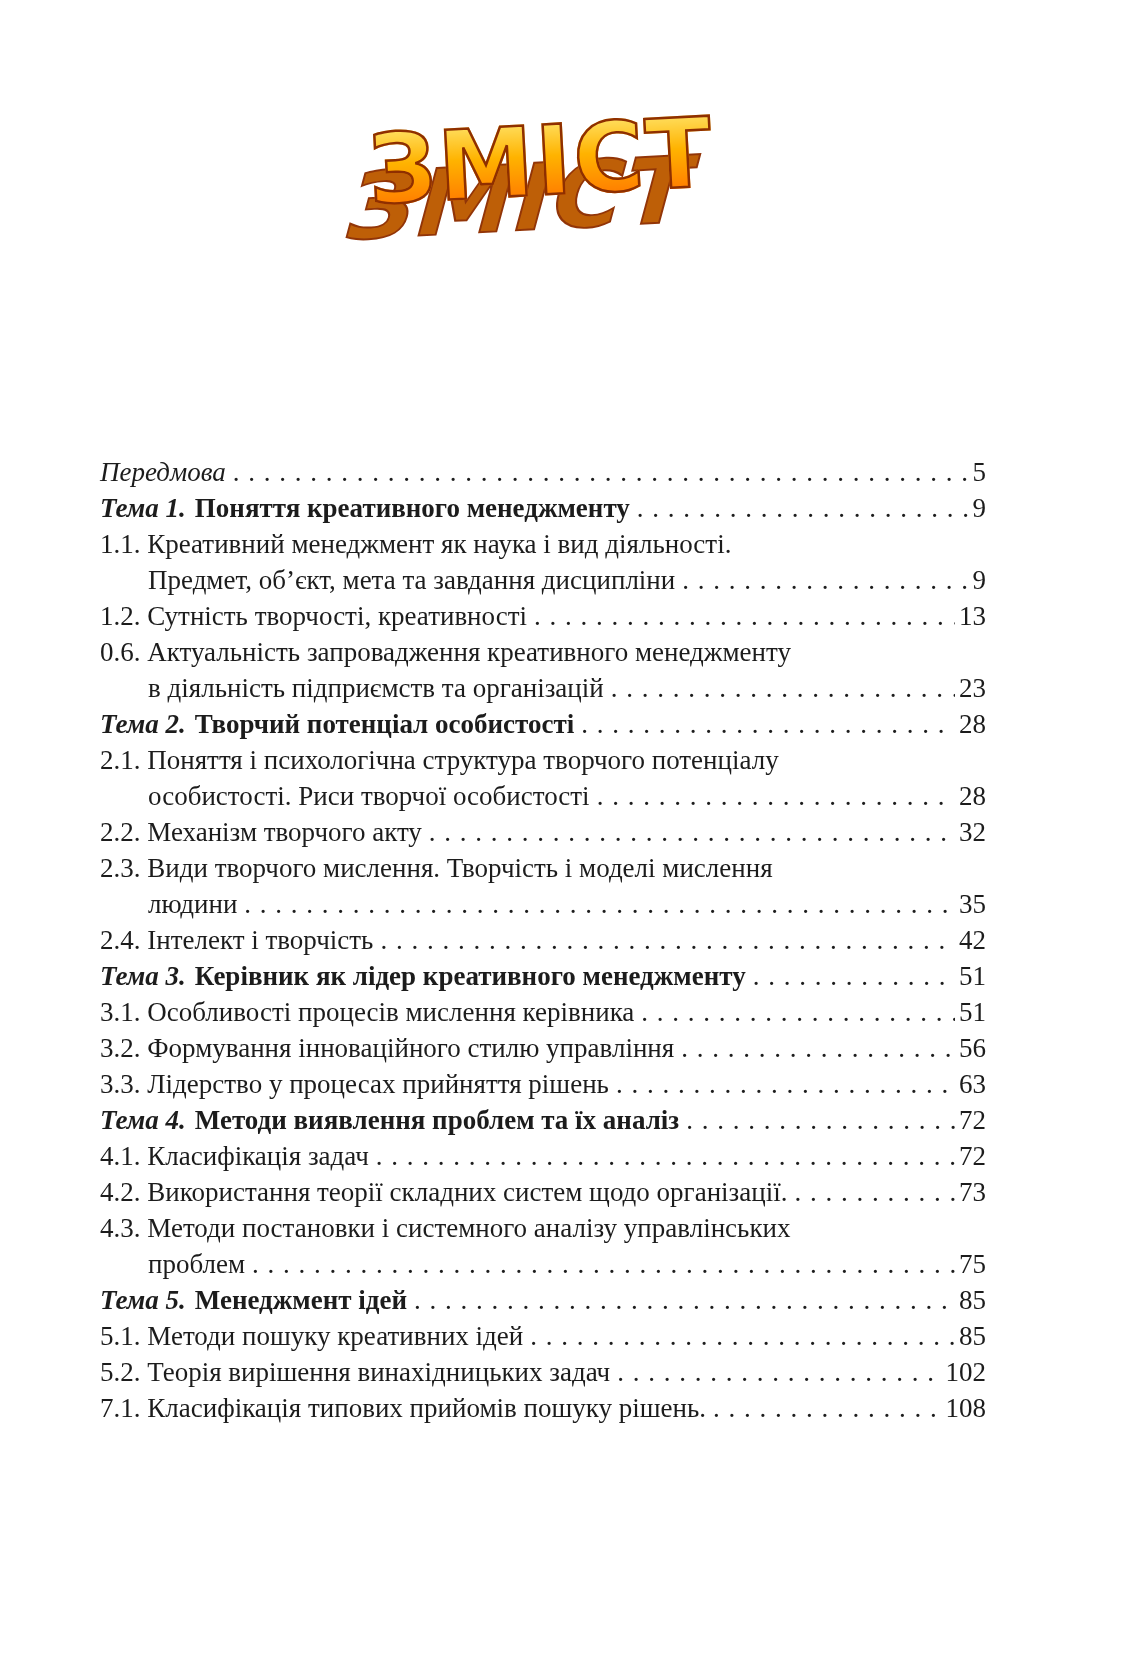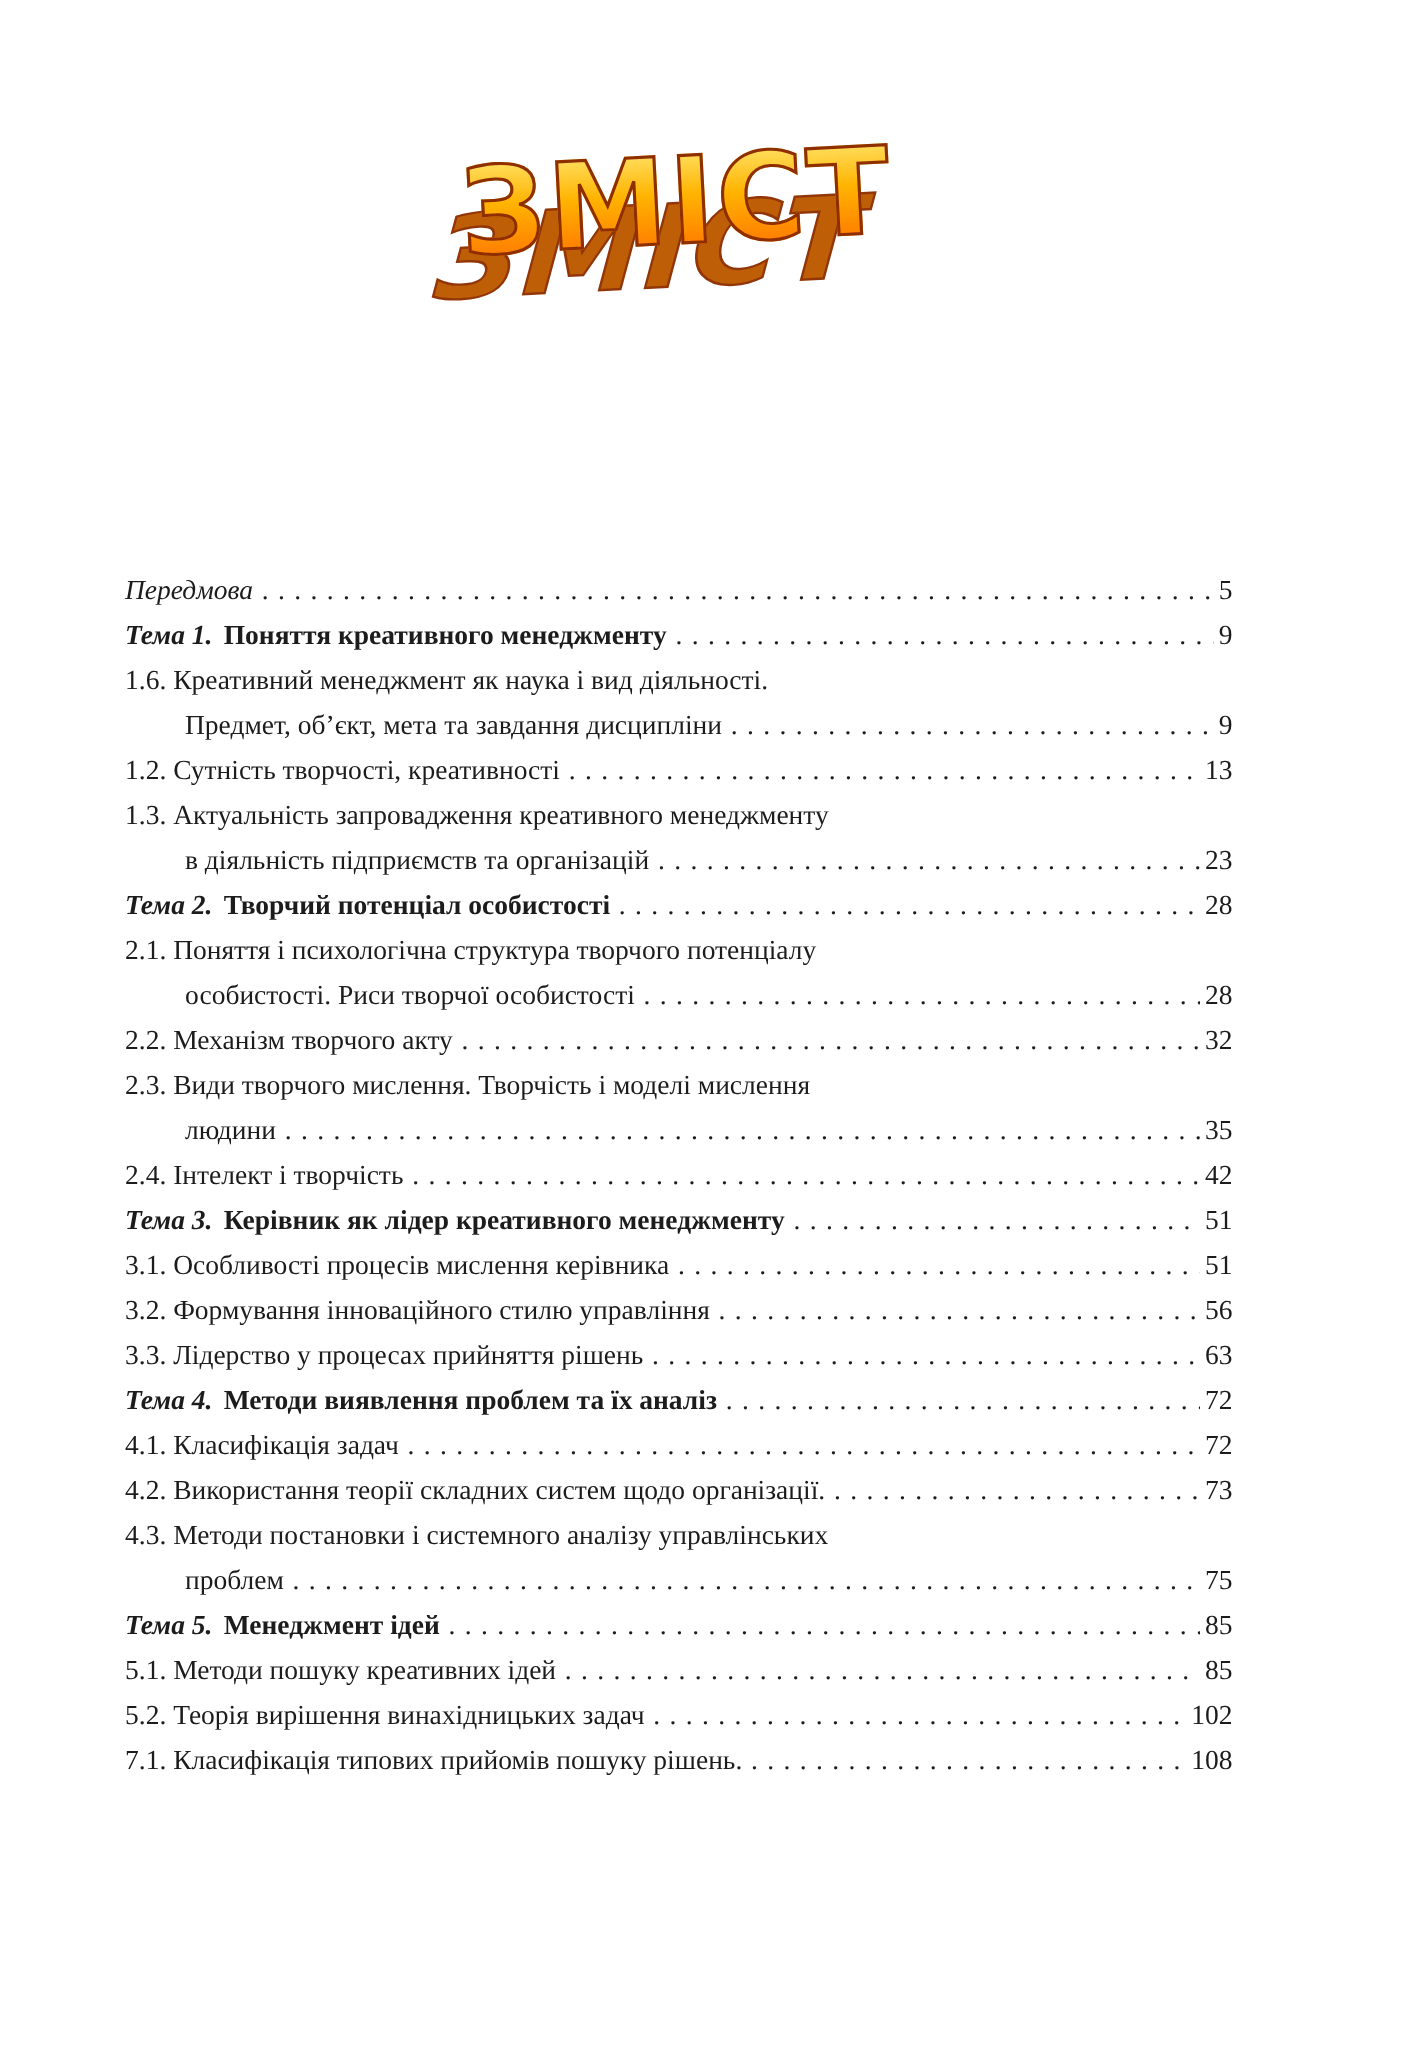--- a/index.html
+++ b/index.html
@@ -56,21 +56,21 @@
       color: transparent;
     }
   }
 
   
   .toc {
     position: absolute;
     top: 454px;
     left: 100px;
     width: 886px;
-    font-size: 22px;
+    font-size: 27px;
     line-height: 36px;
   }
   .row {
     display: flex;
     align-items: baseline;
   }
   .row .text { white-space: nowrap; }
   .row.cont { padding-left: 48px; }
 
   .row.intro .text { font-style: italic; }
@@ -120,34 +120,34 @@
         <span class="leader"></span>
         <span class="pagenum">5</span>
       </div>
       <div class="row theme">
         <span class="label">Тема 1.</span>
         <span class="text">Поняття креативного менеджменту</span>
         <span class="leader"></span>
         <span class="pagenum">9</span>
       </div>
       <div class="row first">
-        <span class="text">1.6. Креативний менеджмент як наука і вид діяльності.</span>
+        <span class="text">1.1. Креативний менеджмент як наука і вид діяльності.</span>
       </div>
       <div class="row cont">
         <span class="text">Предмет, об’єкт, мета та завдання дисципліни</span>
         <span class="leader"></span>
         <span class="pagenum">9</span>
       </div>
       <div class="row plain">
         <span class="text">1.2. Сутність творчості, креативності</span>
         <span class="leader"></span>
         <span class="pagenum">13</span>
       </div>
       <div class="row first">
-        <span class="text">1.3. Актуальність запровадження креативного менеджменту</span>
+        <span class="text">0.6. Актуальність запровадження креативного менеджменту</span>
       </div>
       <div class="row cont">
         <span class="text">в діяльність підприємств та організацій</span>
         <span class="leader"></span>
         <span class="pagenum">23</span>
       </div>
       <div class="row theme">
         <span class="label">Тема 2.</span>
         <span class="text">Творчий потенціал особистості</span>
         <span class="leader"></span>

